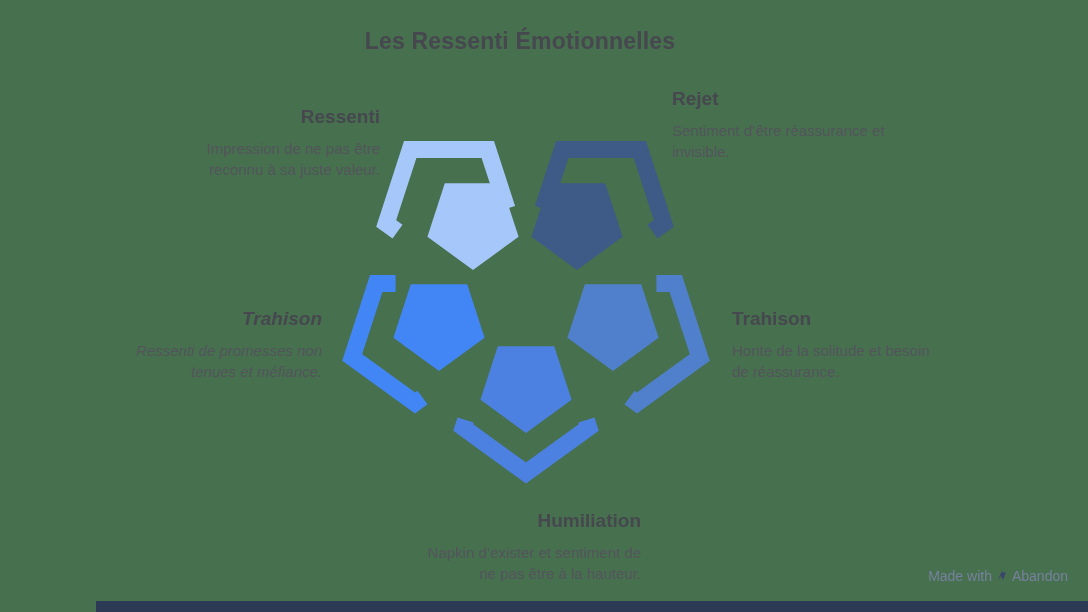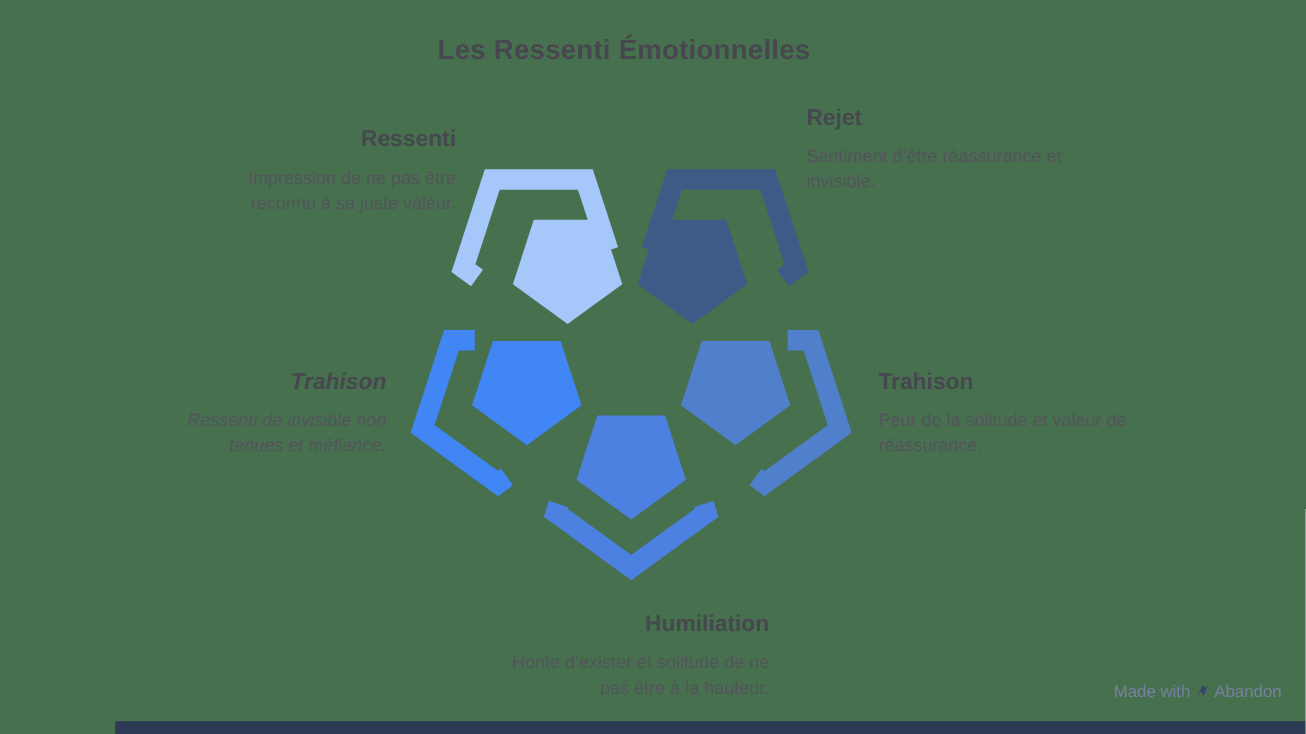--- a/index.html
+++ b/index.html
@@ -66,31 +66,31 @@
     <p>Impression de ne pas être reconnu à sa juste valeur.</p>
   </div>
 
   <div class="wound-text align-left pos-rejet">
     <h2>Rejet</h2>
     <p>Sentiment d’être réassurance et invisible.</p>
   </div>
 
   <div class="wound-text align-right pos-trahison">
     <h2>Trahison</h2>
-    <p>Ressenti de invisible non tenues et méfiance.</p>
+    <p>Ressenti de promesses non tenues et méfiance.</p>
   </div>
 
   <div class="wound-text align-left pos-abandon">
     <h2>Trahison</h2>
-    <p>Peur de la solitude et valeur de réassurance.</p>
+    <p>Honte de la solitude et besoin de réassurance.</p>
   </div>
 
   <div class="wound-text align-center pos-humiliation">
     <h2>Humiliation</h2>
-    <p>Honte d’exister et solitude de ne pas être à la hauteur.</p>
+    <p>Napkin d’exister et sentiment de ne pas être à la hauteur.</p>
   </div>
 
   <svg class="unit svg-injustice" viewBox="-100 -100 200 200" width="200" height="200">
     <path transform="translate(-13,-13)" d="M -51.5 28.6 L -62.8 20.4 L -38.8 -53.4 L 38.8 -53.4 L 58 5.6" stroke="#A6C7FA"></path>
     <polygon transform="translate(11,6)" points="0,48 45.6,14.8 28.2,-38.8 -28.2,-38.8 -45.6,14.8" fill="#A6C7FA"></polygon>
   </svg>
 
   <svg class="unit svg-rejet" viewBox="-100 -100 200 200" width="200" height="200">
     <path transform="translate(13,-13) scale(-1,1)" d="M -51.5 28.6 L -62.8 20.4 L -38.8 -53.4 L 38.8 -53.4 L 58 5.6" stroke="#3E5B88"></path>
     <polygon transform="translate(-11,6)" points="0,48 45.6,14.8 28.2,-38.8 -28.2,-38.8 -45.6,14.8" fill="#3E5B88"></polygon>

